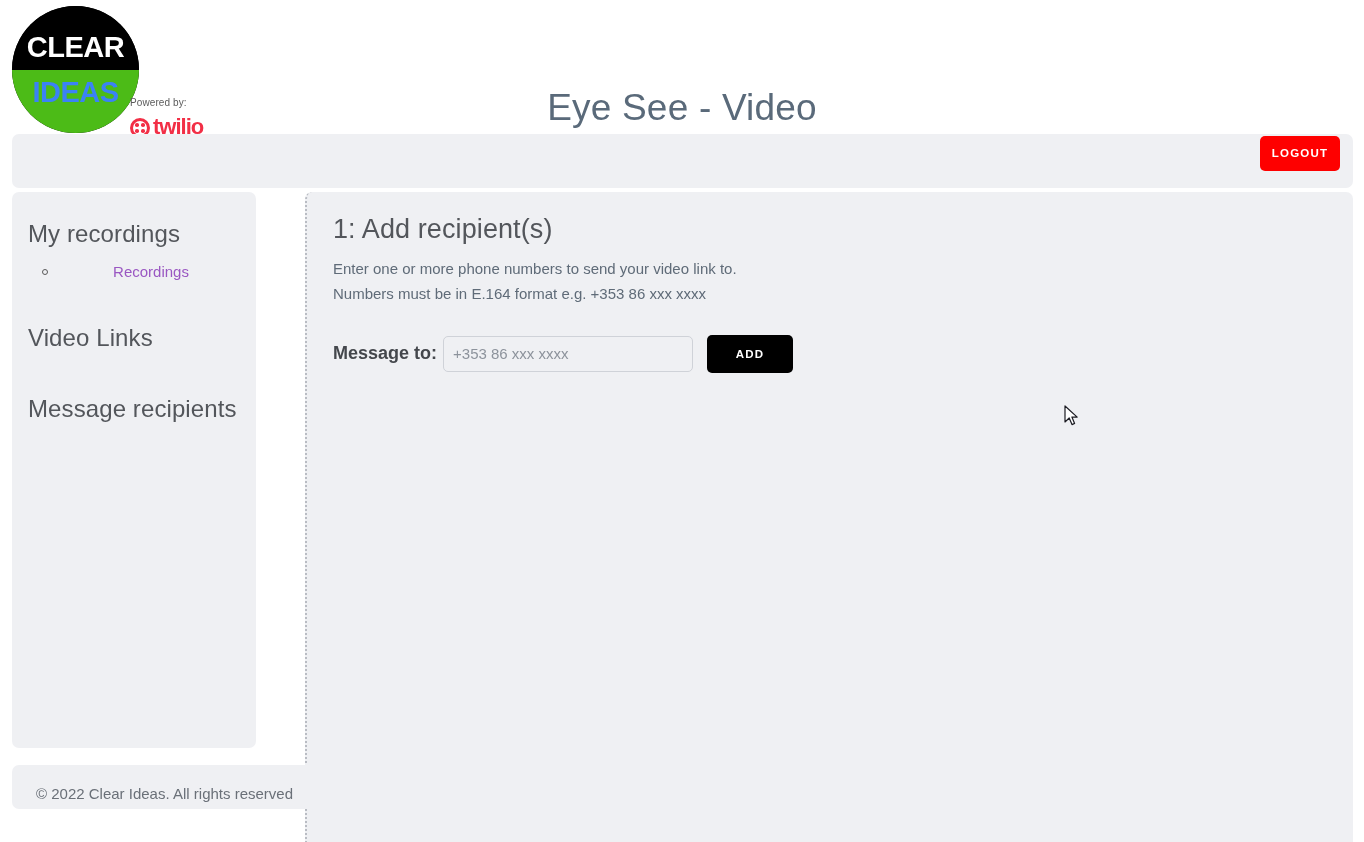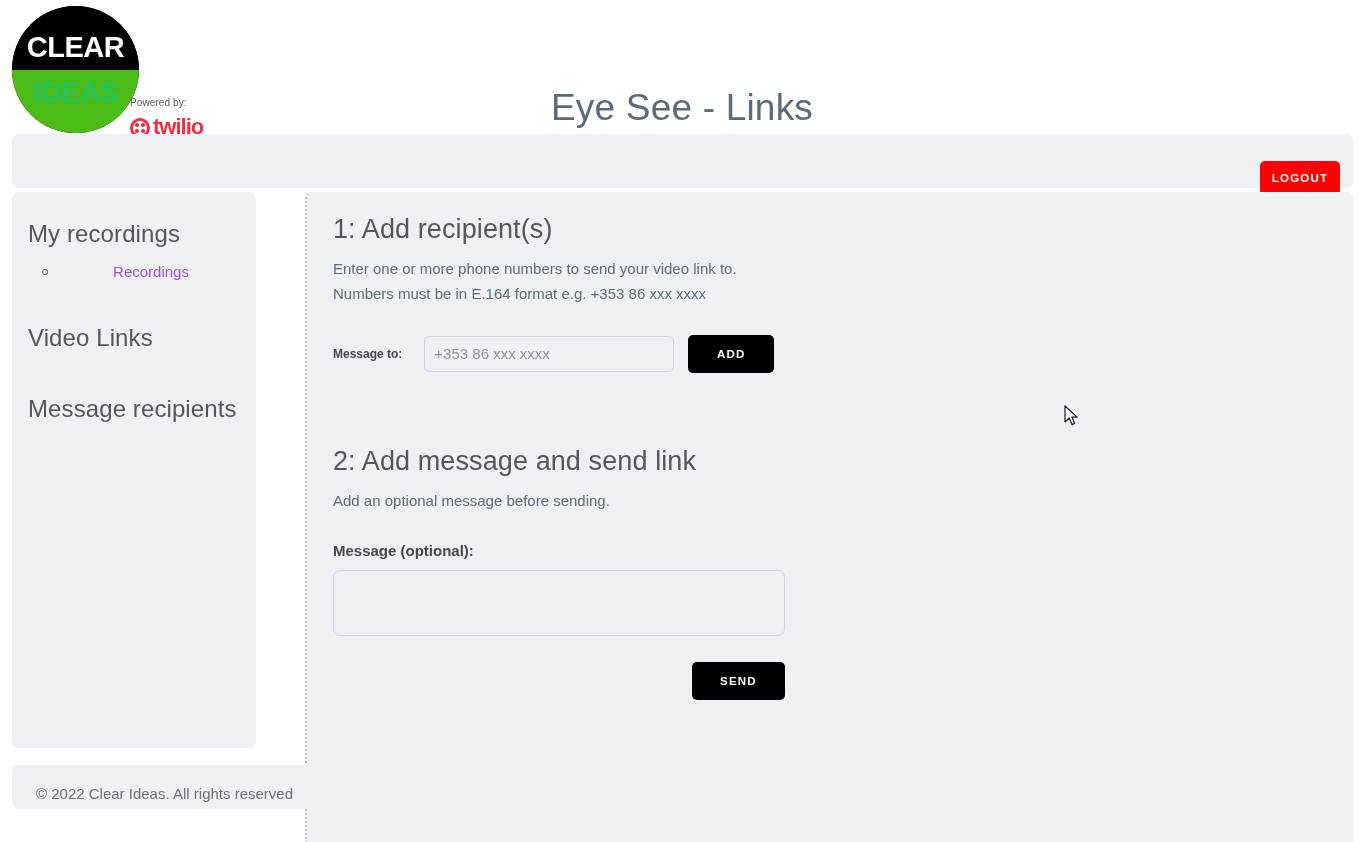--- a/index.html
+++ b/index.html
@@ -42,21 +42,21 @@
     text-align:center;
     font-family:"Liberation Sans", sans-serif;
     font-weight:bold; font-size:29px; color:#ffffff;
     letter-spacing:-0.5px;
     line-height:1;
   }
   .logo-word-bottom {
     position: absolute; left:0; top:72px; width:100%;
     text-align:center;
     font-family:"Liberation Sans", sans-serif;
-    font-weight:bold; font-size:29px; color:#22c55e;
+    font-weight:bold; font-size:29px; color:#3b82f6;
     letter-spacing:-0.5px;
     line-height:1;
   }
   .powered {
     position:absolute; left:120px; top:93px;
     font-size:10px; color:#5b5b5b;
     font-family:"Liberation Sans", sans-serif;
     letter-spacing:0.1px;
   }
   .twilio-lockup {
@@ -98,21 +98,21 @@
   
   .topbar {
     position:absolute;
     left:12px; top:134px;
     width:1341px; height:54px;
     background:#eff0f3;
     border-radius:7px;
   }
   .logout-btn {
     position:absolute;
-    right:13px; top:27px;
+    right:13px; top:2px;
     width:80px; height:35px;
     background:#fe0000;
     color:#ffffff;
     border:none;
     border-radius:5px;
     font-family:"Liberation Sans", sans-serif;
     font-size:11.5px;
     font-weight:bold;
     letter-spacing:1.2px;
     cursor:pointer;
@@ -195,38 +195,37 @@
   .sec-p span { display:block; }
 
   .field-row {
     display:flex;
     align-items:center;
     margin-top:28px;
     gap:0;
   }
   .field-label {
     font-family:"Liberation Sans", sans-serif;
-    font-size:12px;
+    font-size:18px;
     font-weight:bold;
     color:#44474c;
     margin-right:6px;
     white-space:nowrap;
   }
   .text-input {
     width:250px;
     height:36px;
     padding:4px 9px;
     font-family:"Liberation Sans", sans-serif;
     font-size:15px;
     color:#44474c;
     background:#eff0f3;
     border:1px solid #cfd2d8;
     border-radius:5px;
     outline:none;
-    margin-left:16px;
   }
   .text-input::placeholder { color:#8d939c; }
 
   .dark-btn {
     background:#000000;
     color:#ffffff;
     border:none;
     border-radius:5px;
     font-family:"Liberation Sans", sans-serif;
     font-size:11.5px;
@@ -314,21 +313,21 @@
       <span class="twilio-mark">
         <i class="d1"></i>
           <i class="d2"></i>
           <i class="d3"></i>
           <i class="d4"></i>
       </span>
       <span class="twilio-word">twilio</span>
     </div>
   </div>
 
-  <h1 class="page-title">Eye See - Links</h1>
+  <h1 class="page-title">Eye See - Video</h1>
 
   <div class="topbar">
     <button class="logout-btn">LOGOUT</button>
   </div>
 
   <aside class="sidebar">
     <h2 class="side-h first">My recordings</h2>
     <ul class="side-list">
       <li>
         <span class="bullet-ring"></span>
@@ -346,31 +345,20 @@
       <span>Enter one or more phone numbers to send your video link to.</span>
       <span>Numbers must be in E.164 format e.g. +353 86 xxx xxxx</span>
     </p>
 
     <div class="field-row">
       <label class="field-label">Message to:</label>
       <input class="text-input" type="text" placeholder="+353 86 xxx xxxx" style="">
       <button class="dark-btn add-btn">ADD</button>
     </div>
 
-    <div class="sec2">
-      <h2 class="sec-h">2: Add message and send link</h2>
-      <p class="sec-p">Add an optional message before sending.</p>
-
-      <label class="ta-label">Message (optional):</label>
-      <textarea class="msg-textarea" placeholder="" style=""></textarea>
-
-      <div class="send-row">
-        <button class="dark-btn send-btn">SEND</button>
-      </div>
-    </div>
 
   </main>
 
   <footer class="footer">
     <div class="footer-text">© 2022 Clear Ideas. All rights reserved</div>
   </footer>
 
   <svg class="cursor" viewBox="0 0 16 22" style="left: 1064px; top: 405px;">
     <polygon points="1,1 1,17 5.2,13 8,19.6 10.6,18.4 7.9,12.1 13.2,12.1" fill="#ffffff" stroke="#1b1b22" stroke-width="1.2" stroke-linejoin="round"></polygon>
   </svg>

